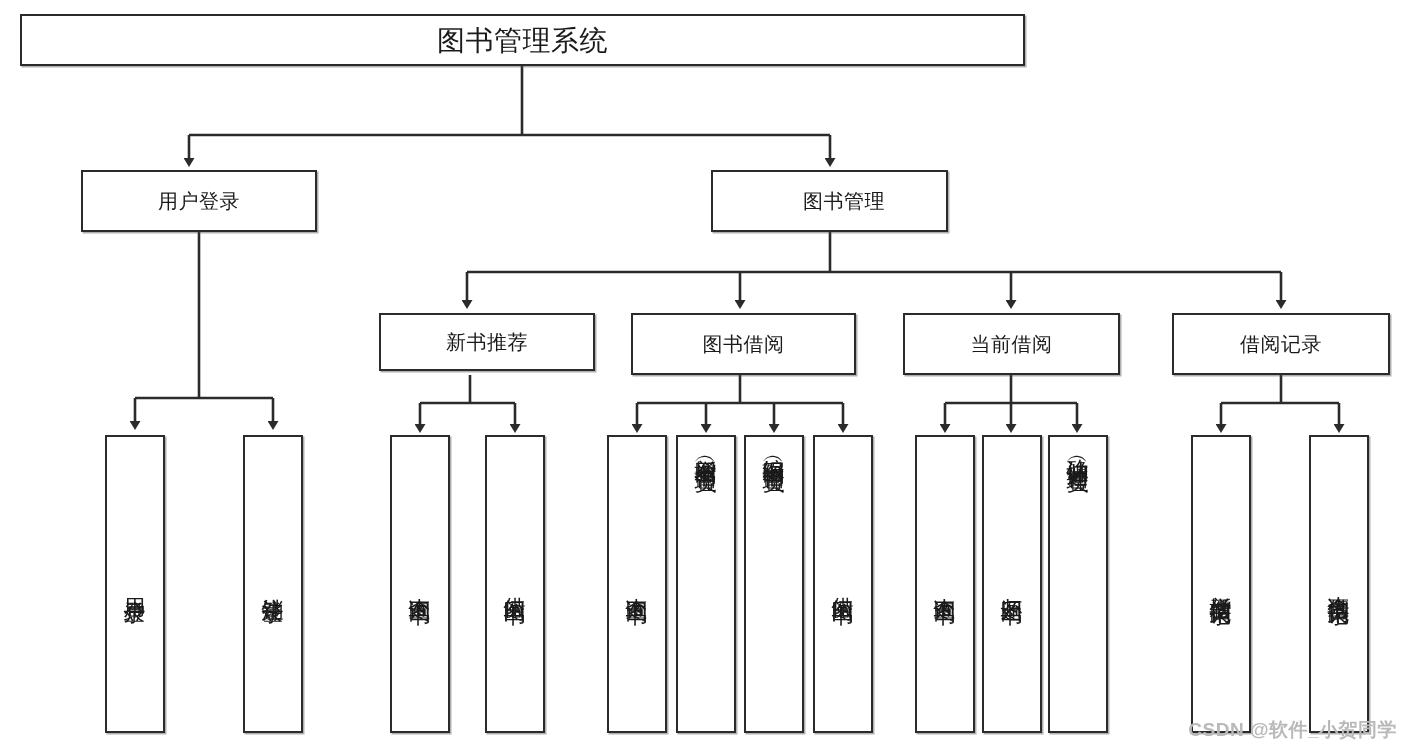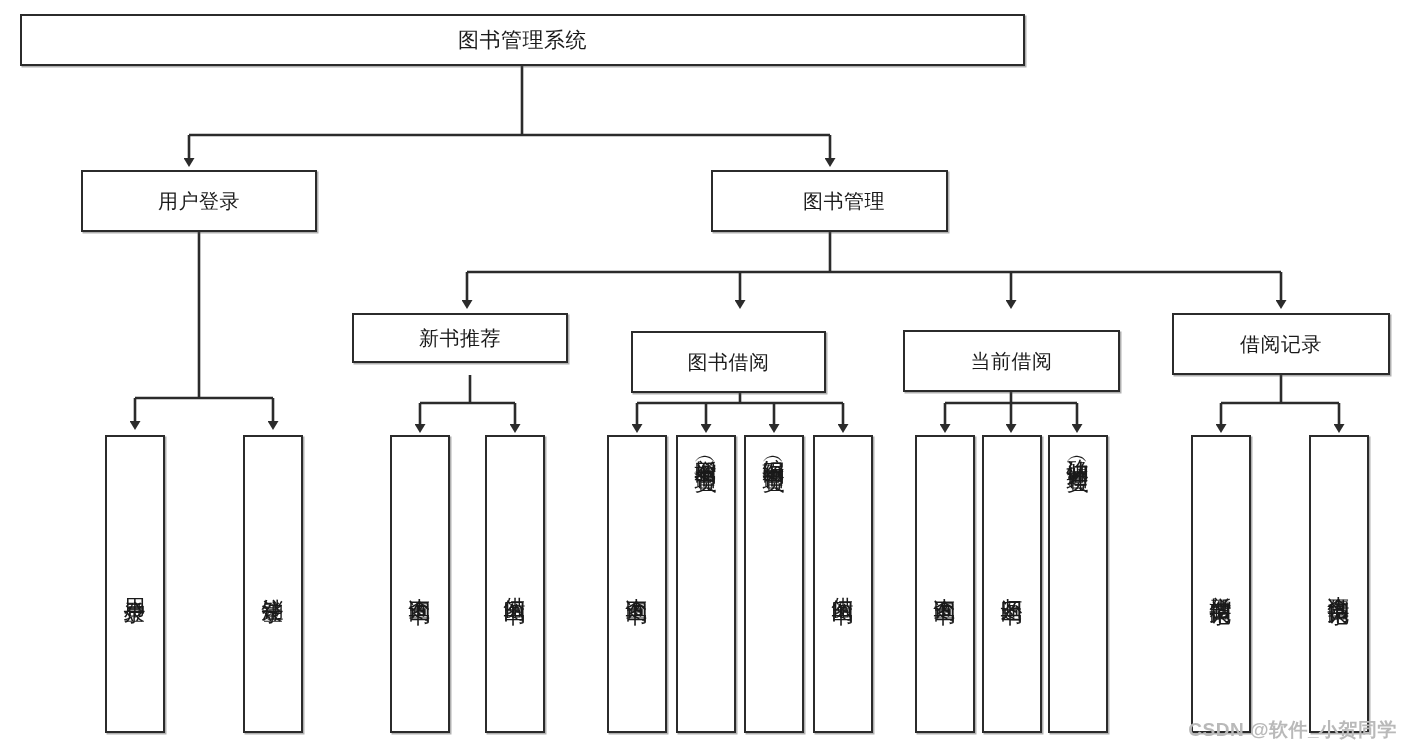--- a/index.html
+++ b/index.html
@@ -34,21 +34,21 @@
     z-index:2;
   }
   .node .lbl{
     font-size:20px;
     line-height:1.25;
     letter-spacing:.5px;
     white-space:nowrap;
     color:#1a1a1a;
   }
   
-  .node.root .lbl{font-size:21px;}
+  .node.root .lbl{font-size:28px;}
   
   .node.h .lbl{font-size:20px;}
 
   
   .node.leaf{
     align-items:flex-start;
     justify-content:center;
     padding-top:4px;
   }
   .node.leaf.mid{align-items:center;padding-top:0;}
@@ -133,29 +133,29 @@
   </div>
 
   <div class="node h" style="left:81px;top:170px;width:236px;height:62px;">
     <span class="lbl">用户登录</span>
   </div>
 
   <div class="node h" style="left:711px;top:170px;width:237px;height:62px;padding-left:29px;">
     <span class="lbl">图书管理</span>
   </div>
 
-  <div class="node h" style="left:352px;top:313px;width:216px;height:50px;">
+  <div class="node h" style="left:379px;top:313px;width:216px;height:58px;">
     <span class="lbl">新书推荐</span>
   </div>
 
-  <div class="node h" style="left:631px;top:331px;width:195px;height:62px;">
+  <div class="node h" style="left:631px;top:313px;width:225px;height:62px;">
     <span class="lbl">图书借阅</span>
   </div>
 
-  <div class="node h" style="left:903px;top:313px;width:217px;height:62px;margin-top:17px;">
+  <div class="node h" style="left:903px;top:313px;width:217px;height:62px;">
     <span class="lbl">当前借阅</span>
   </div>
 
   <div class="node h" style="left:1172px;top:313px;width:218px;height:62px;">
     <span class="lbl">借阅记录</span>
   </div>
 
   <div class="node leaf mid" style="left:105px;top:435px;width:60px;height:298px;">
     <span class="lbl">用户登录</span>
   </div>

